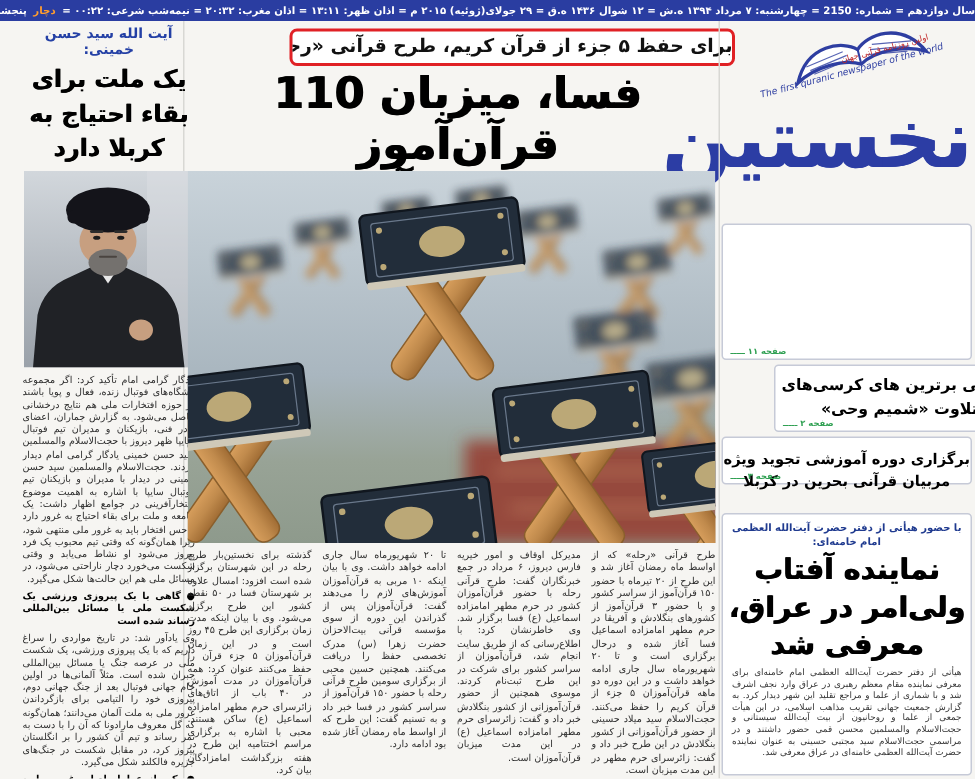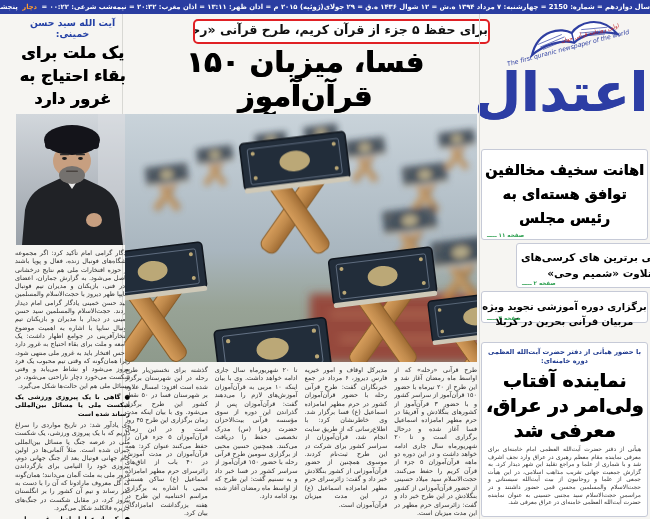--- a/index.html
+++ b/index.html
@@ -97,36 +97,36 @@
       <line x1="14" y1="24" x2="40" y2="20"></line>
         <line x1="16" y1="27" x2="42" y2="23"></line>
         <line x1="18" y1="30" x2="44" y2="26"></line>
       <line x1="60" y1="20" x2="86" y2="24"></line>
         <line x1="58" y1="23" x2="84" y2="27"></line>
         <line x1="56" y1="26" x2="82" y2="30"></line>
     </g>
   </svg>
   <div class="tag-fa">اولین روزنامه قرآنی جهان</div>
   <div class="tag-en">The first quranic newspaper of the world</div>
-  <div class="masthead-title">اعتدال</div>
+  <div class="masthead-title">نخستین</div>
 </div>
 
 <div class="abs banner">برای حفظ ۵ جزء از قرآن کریم، طرح قرآنی «رحله»</div>
 
 <div class="abs headline">
-  <div class="l1">فسا، میزبان ۱۵۰ قرآن‌آموز</div>
+  <div class="l1">فسا، میزبان 110 قرآن‌آموز</div>
   <div class="l2">از ایران و آفریقا</div>
 </div>
 
 <div class="abs vrule" style="left:122px;"></div>
 <div class="abs vrule" style="left:479px;"></div>
 
 <div class="abs leftcol">
   <div class="kicker">آیت الله سید حسن خمینی:</div>
-  <div class="left-headline">یک ملت برای بقاء احتیاج به غرور دارد</div>
+  <div class="left-headline">یک ملت برای بقاء احتیاج به کربلا دارد</div>
   <svg class="left-photo" width="114" height="131" viewBox="0 0 114 131">
     <defs>
       <linearGradient id="phbg" x1="0" y1="0" x2="0" y2="1">
         <stop offset="0" stop-color="#d2d7dc"></stop>
           <stop offset="1" stop-color="#9aa1a9"></stop>
       </linearGradient>
     </defs>
     <rect width="114" height="131" fill="url(#phbg)"></rect>
     <rect x="82" width="32" height="131" fill="#dde1e5" opacity="0.45"></rect>
     <path d="M6,131 L9,96 Q13,78 30,71 L45,64 Q56,73 67,64 L82,71 Q99,78 103,96 L107,131 Z" fill="#202226"></path>
@@ -217,31 +217,30 @@
 </div>
 
 <div class="abs story">
   <div class="col">طرح قرآنی «رحله» که از اواسط ماه رمضان آغاز شد و این طرح از ۲۰ تیرماه با حضور ۱۵۰ قرآن‌آموز از سراسر کشور و با حضور ۳ قرآن‌آموز از کشورهای بنگلادش و آفریقا در حرم مطهر امامزاده اسماعیل فسا آغاز شده و درحال برگزاری است و تا ۲۰ شهریورماه سال جاری ادامه خواهد داشت و در این دوره دو ماهه قرآن‌آموزان ۵ جزء از قرآن کریم را حفظ می‌کنند. حجت‌الاسلام سید میلاد حسینی از حضور قرآن‌آموزانی از کشور بنگلادش در این طرح خبر داد و گفت: زائرسرای حرم مطهر در این مدت میزبان است.</div>
   <div class="col">مدیرکل اوقاف و امور خیریه فارس دیروز، ۶ مرداد در جمع خبرنگاران گفت: طرح قرآنی رحله با حضور قرآن‌آموزان کشور در حرم مطهر امامزاده اسماعیل (ع) فسا برگزار شد. وی خاطرنشان کرد: با اطلاع‌رسانی که از طریق سایت انجام شد، قرآن‌آموزان از سراسر کشور برای شرکت در این طرح ثبت‌نام کردند. موسوی همچنین از حضور قرآن‌آموزانی از کشور بنگلادش خبر داد و گفت: زائرسرای حرم مطهر امامزاده اسماعیل (ع) در این مدت میزبان قرآن‌آموزان است.</div>
   <div class="col">تا ۲۰ شهریورماه سال جاری ادامه خواهد داشت. وی با بیان اینکه ۱۰ مربی به قرآن‌آموزان آموزش‌های لازم را می‌دهند گفت: قرآن‌آموزان پس از گذراندن این دوره از سوی مؤسسه قرآنی بیت‌الاحزان حضرت زهرا (س) مدرک تخصصی حفظ را دریافت می‌کنند. همچنین حسین محبی از برگزاری سومین طرح قرآنی رحله با حضور ۱۵۰ قرآن‌آموز از سراسر کشور در فسا خبر داد و به تسنیم گفت: این طرح که از اواسط ماه رمضان آغاز شده بود ادامه دارد.</div>
   <div class="col">گذشته برای نخستین‌بار طرح رحله در این شهرستان برگزار شده است افزود: امسال علاوه بر شهرستان فسا در ۵۰ نقطه کشور این طرح برگزار می‌شود. وی با بیان اینکه مدت زمان برگزاری این طرح ۴۵ روز است و در این زمان قرآن‌آموزان ۵ جزء قرآن را حفظ می‌کنند عنوان کرد: همه قرآن‌آموزان در مدت آموزش در ۴۰ باب از اتاق‌های زائرسرای حرم مطهر امامزاده اسماعیل (ع) ساکن هستند. محبی با اشاره به برگزاری مراسم اختتامیه این طرح در هفته بزرگداشت امامزادگان بیان کرد.</div>
 </div>
 
 <div class="abs sbox sbox1">
-  <div class="h">اهانت سخیف مخالفین توافق هسته‌ای به رئیس مجلس</div>
   <div class="pg">صفحه ۱۱ ـــــ</div>
 </div>
 
 <div class="abs sbox sbox2">
   <div class="h">معرفی برترین های کرسی‌های تلاوت «شمیم وحی»</div>
   <div class="pg">صفحه ۲ ـــــ</div>
 </div>
 
 <div class="abs sbox sbox3">
   <div class="h">برگزاری دوره آموزشی تجوید ویژه مربیان قرآنی بحرین در کربلا</div>
   <div class="pg">صفحه ۳ ـــــ</div>
 </div>
 
 <div class="abs sbox sbox4">
-  <div class="k">با حضور هیأتی از دفتر حضرت آیت‌الله العظمی دوره خامنه‌ای:</div>
+  <div class="k">با حضور هیأتی از دفتر حضرت آیت‌الله العظمی امام خامنه‌ای:</div>
   <div class="h">نماینده آفتاب ولی‌امر در عراق، معرفی شد</div>
   <div class="b">هیأتی از دفتر حضرت آیت‌الله العظمی امام خامنه‌ای برای معرفی نماینده مقام معظم رهبری در عراق وارد نجف اشرف شد و با شماری از علما و مراجع تقلید این شهر دیدار کرد. به گزارش جمعیت جهانی تقریب مذاهب اسلامی، در این هیأت جمعی از علما و روحانیون از بیت آیت‌الله سیستانی و حجت‌الاسلام والمسلمین محسن قمی حضور داشتند و در مراسمی حجت‌الاسلام سید مجتبی حسینی به عنوان نماینده حضرت آیت‌الله العظمی خامنه‌ای در عراق معرفی شد.</div>
 </div>
 
 </body></html>

